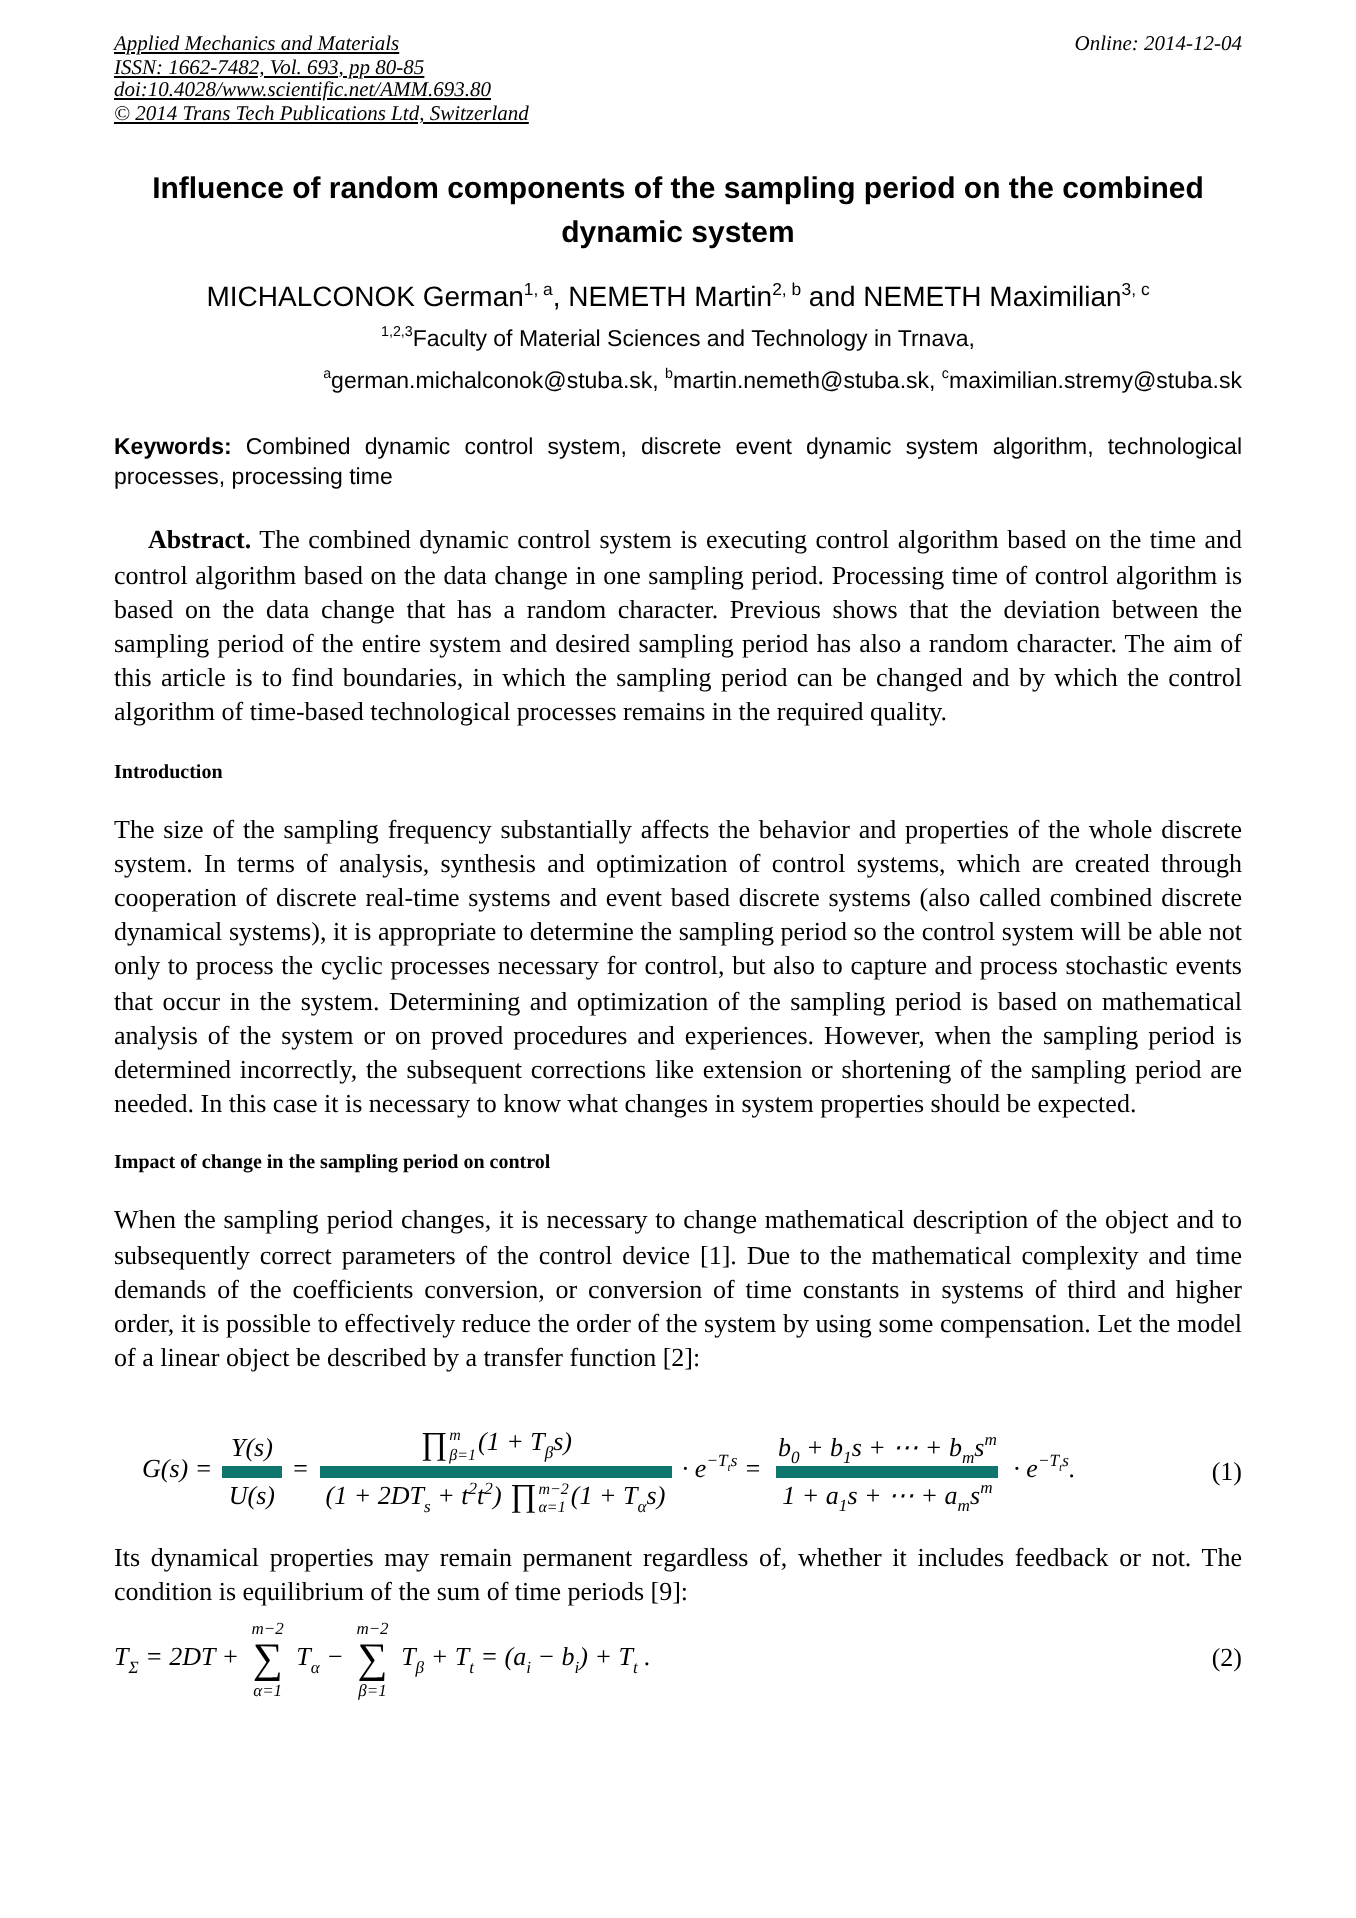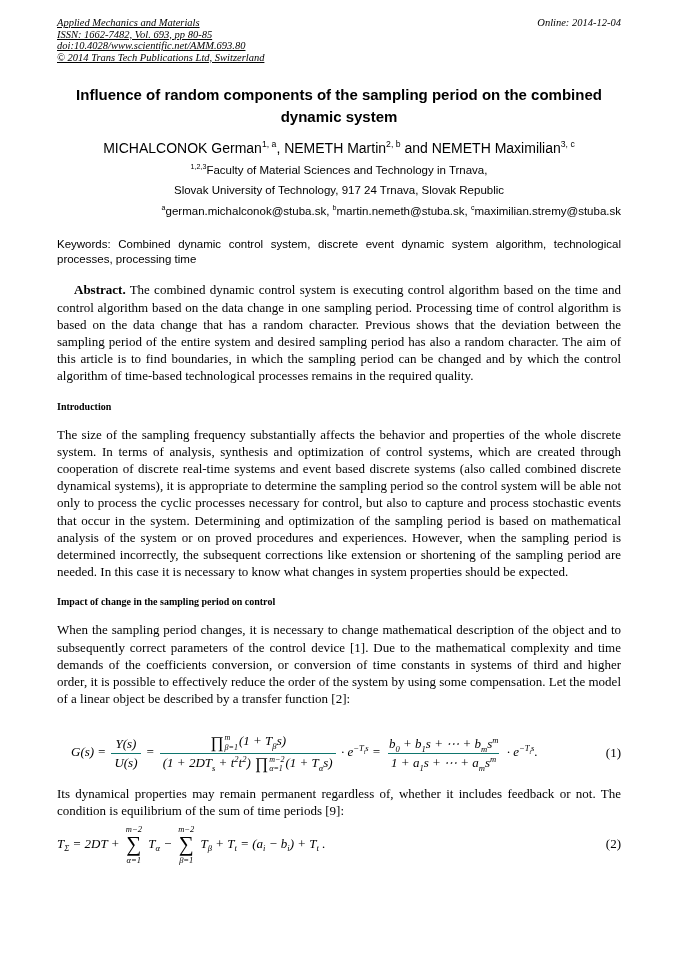--- a/index.html
+++ b/index.html
@@ -29,21 +29,21 @@
   }
   .affil.second { margin-top:8px; }
   .emails {
     font-family:"Liberation Sans", sans-serif; font-size:11.5px; text-align:right; margin-top:9px;
   }
   
   .kw {
     font-family:"Liberation Sans", sans-serif; font-size:11.5px; line-height:15px;
     text-align:justify; margin-top:20px;
   }
-  .kw b { font-weight:normal; }
+  .kw b { font-weight:bold; }
   
   .bodyp {
     font-family:"Liberation Serif", serif; font-size:13px; line-height:17.2px;
     text-align:justify; margin-top:14px;
   }
   .bodyp b { font-weight:bold;margin-left:17px; }
   h2.sect {
     font-family:"Liberation Serif", serif; font-size:10px; font-weight:bold; margin-top:16px;
   }
   
@@ -51,21 +51,21 @@
   .eqbody {
     flex:1; font-family:"Liberation Serif", serif; font-style:italic; font-size:13px;
     white-space:nowrap;
   }
   .eqbody.indent { padding-left:14px; }
   .eqlabel { font-family:"Liberation Serif", serif; font-size:13px; font-style:normal; padding-left:6px; }
   .eqbody sup, .eqbody sub { font-size:66%; line-height:0; }
   .frac { display:inline-flex; flex-direction:column; align-items:center; vertical-align:middle;
     text-align:center; margin:0 2px; }
   .frac .fn { white-space:nowrap; padding:0 3px 1px 3px; }
-  .frac .fd { white-space:nowrap; border-top:1px solid #0f766e; padding:1px 3px 0 3px; }
+  .frac .fd { white-space:nowrap; border-top:6px solid #0f766e; padding:1px 3px 0 3px; }
   .sideop { display:inline-flex; align-items:center; vertical-align:middle; font-style:normal; margin:0 1px; }
   .sideop .opg { font-size:16px; line-height:1; }
   .sideop .ss { display:inline-flex; flex-direction:column; align-items:flex-start;
     font-size:8px; line-height:1.15; font-style:italic; margin-left:1px; }
   .lim { display:inline-flex; flex-direction:column; align-items:center; vertical-align:middle;
     font-style:normal; line-height:1; margin:0 3px; }
   .lim .l-sup, .lim .l-sub { font-size:8.5px; font-style:italic; line-height:1.2; }
   .lim .l-op { font-size:21px; line-height:1; }
 </style>
 </head>
@@ -81,21 +81,20 @@
       <div>© 2014 Trans Tech Publications Ltd, Switzerland</div>
     </div>
     <div class="hright">Online: 2014-12-04</div>
   </div>
 
   <h1 class="title">Influence of random components of the sampling period on the combined dynamic system</h1>
 
   <div class="authors"><span>MICHALCONOK German</span><sup>1, a</sup><span>, </span><span>NEMETH Martin</span><sup>2, b</sup><span> and </span><span>NEMETH Maximilian</span><sup>3, c</sup></div>
 
   <div class="affil"><sup>1,2,3</sup><span>Faculty of Material Sciences and Technology in Trnava,</span></div>
-  <div class="affil second">Slovak University of Technology, 917 24 Trnava, Slovak Republic</div>
 
   <div class="emails"><sup>a</sup><span>german.michalconok@stuba.sk</span><span>, </span><sup>b</sup><span>martin.nemeth@stuba.sk</span><span>, </span><sup>c</sup><span>maximilian.stremy@stuba.sk</span></div>
 
   <p class="kw"><b>Keywords:</b><span> Combined dynamic control system, discrete event dynamic system algorithm, technological processes, processing time</span></p>
 
   <p class="bodyp"><b>Abstract.</b><span> The combined dynamic control system is executing control algorithm based on the time and control algorithm based on the data change in one sampling period. Processing time of control algorithm is based on the data change that has a random character. Previous shows that the deviation between the sampling period of the entire system and desired sampling period has also a random character. The aim of this article is to find boundaries, in which the sampling period can be changed and by which the control algorithm of time-based technological processes remains in the required quality.</span></p>
 
   <h2 class="sect">Introduction</h2>
   <p class="bodyp">The size of the sampling frequency substantially affects the behavior and properties of the whole discrete system. In terms of analysis, synthesis and optimization of control systems, which are created through cooperation of discrete real-time systems and event based discrete systems (also called combined discrete dynamical systems), it is appropriate to determine the sampling period so the control system will be able not only to process the cyclic processes necessary for control, but also to capture and process stochastic events that occur in the system. Determining and optimization of the sampling period is based on mathematical analysis of the system or on proved procedures and experiences. However, when the sampling period is determined incorrectly, the subsequent corrections like extension or shortening of the sampling period are needed. In this case it is necessary to know what changes in system properties should be expected.</p>
 

